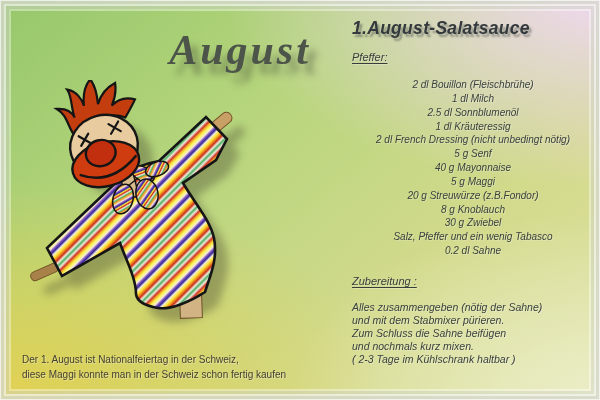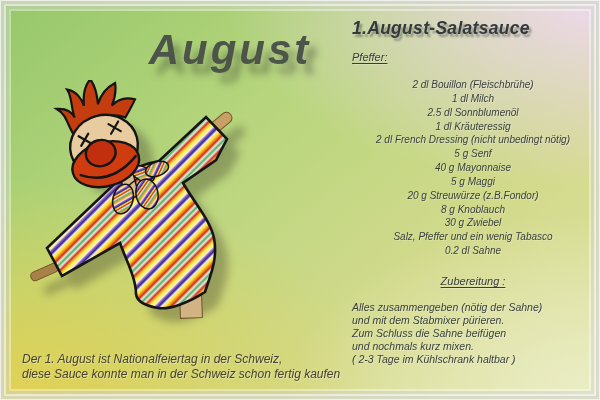--- a/index.html
+++ b/index.html
@@ -13,50 +13,50 @@
       radial-gradient(100% 90% at 100% 100%, #ebeec7 0%, rgba(235,238,199,0) 52%),
       linear-gradient(140deg, #96c76b 0%, #b6d57c 35%, #d3da8c 70%, #dfe0a0 100%);
     box-shadow:
       inset 0 0 0 1px rgba(255,255,255,0.65),
       inset 0 0 0 4px rgba(100,110,70,0.16),
       inset 0 0 0 6px rgba(255,255,255,0.55),
       inset 0 0 0 9px rgba(100,110,70,0.14),
       inset 0 0 0 11px rgba(255,255,255,0.40);
   }
   .month-title {
-    position:absolute; left:118px; top:26px; width:224px;
+    position:absolute; left:128px; top:26px; width:224px;
     text-align:center;
-    font-family:Liberation Sans, sans-serif;
+    font-family:Liberation Serif, serif;
     font-style:italic; font-weight:bold;
     font-size:42px; letter-spacing:3px;
     color:#4d554a;
     text-shadow:8px 10px 7px rgba(70,80,55,0.50);
   }
   .illustration { position:absolute; left:20px; top:80px; width:300px; height:262px; }
   .recipe-panel { position:absolute; left:352px; top:18px; width:242px; color:#3a403e;font-style:italic; }
   .recipe-title {
     font-size:17.5px; font-weight:bold; letter-spacing:0.3px; color:#33393c;
     text-shadow:2.5px 2.5px 2px rgba(90,95,90,0.55);
     white-space:nowrap;
   }
   .section-heading {
     margin-top:12px; font-size:11px;
     text-decoration:underline; text-underline-offset:2px;
     color:#383e3c; text-shadow:1px 1px 0 rgba(255,255,255,0.25);
   }
-  .heading-prep { margin-top:17px;text-align:center; }
+  .heading-prep { margin-top:17px; }
   .ingredient-list { margin-top:15px; }
   .ingredient-list > div { font-size:10px; line-height:13.85px; white-space:nowrap;
     text-shadow:1px 1px 0 rgba(255,255,255,0.25);text-align:center; }
   .prep-list { margin-top:14px; }
   .prep-list > div { font-size:10.5px; line-height:13.1px; white-space:nowrap;
     text-shadow:1px 1px 0 rgba(255,255,255,0.25); }
   .footnote { position:absolute; left:22px; top:352px; color:#474131; }
-  .footnote > div { font-size:12px; line-height:15.2px; white-space:nowrap;
-    text-shadow:1px 1px 0 rgba(255,255,255,0.30);font-style:italic; }
+  .footnote > div { font-size:10px; line-height:15.2px; white-space:nowrap;
+    text-shadow:1px 1px 0 rgba(255,255,255,0.30); }
 </style>
 </head>
 <body>
 
 <div class="page">
 
   <div class="month-title">August</div>
 
   <div class="illustration">
     <svg width="300" height="262" viewBox="0 0 300 262" xmlns="http://www.w3.org/2000/svg">
@@ -153,16 +153,16 @@
         <div>Alles zusammengeben (nötig der Sahne)</div>
         <div>und mit dem Stabmixer pürieren.</div>
         <div>Zum Schluss die Sahne beifügen</div>
         <div>und nochmals kurz mixen.</div>
         <div>( 2-3 Tage im Kühlschrank haltbar )</div>
       </div>
   </div>
 
   <div class="footnote">
       <div>Der 1. August ist Nationalfeiertag in der Schweiz,</div>
-      <div>diese Sauce konnte man in der Schweiz schon fertig kaufen</div>
+      <div>diese Maggi konnte man in der Schweiz schon fertig kaufen</div>
     </div>
 
 </div>
 
 </body></html>

